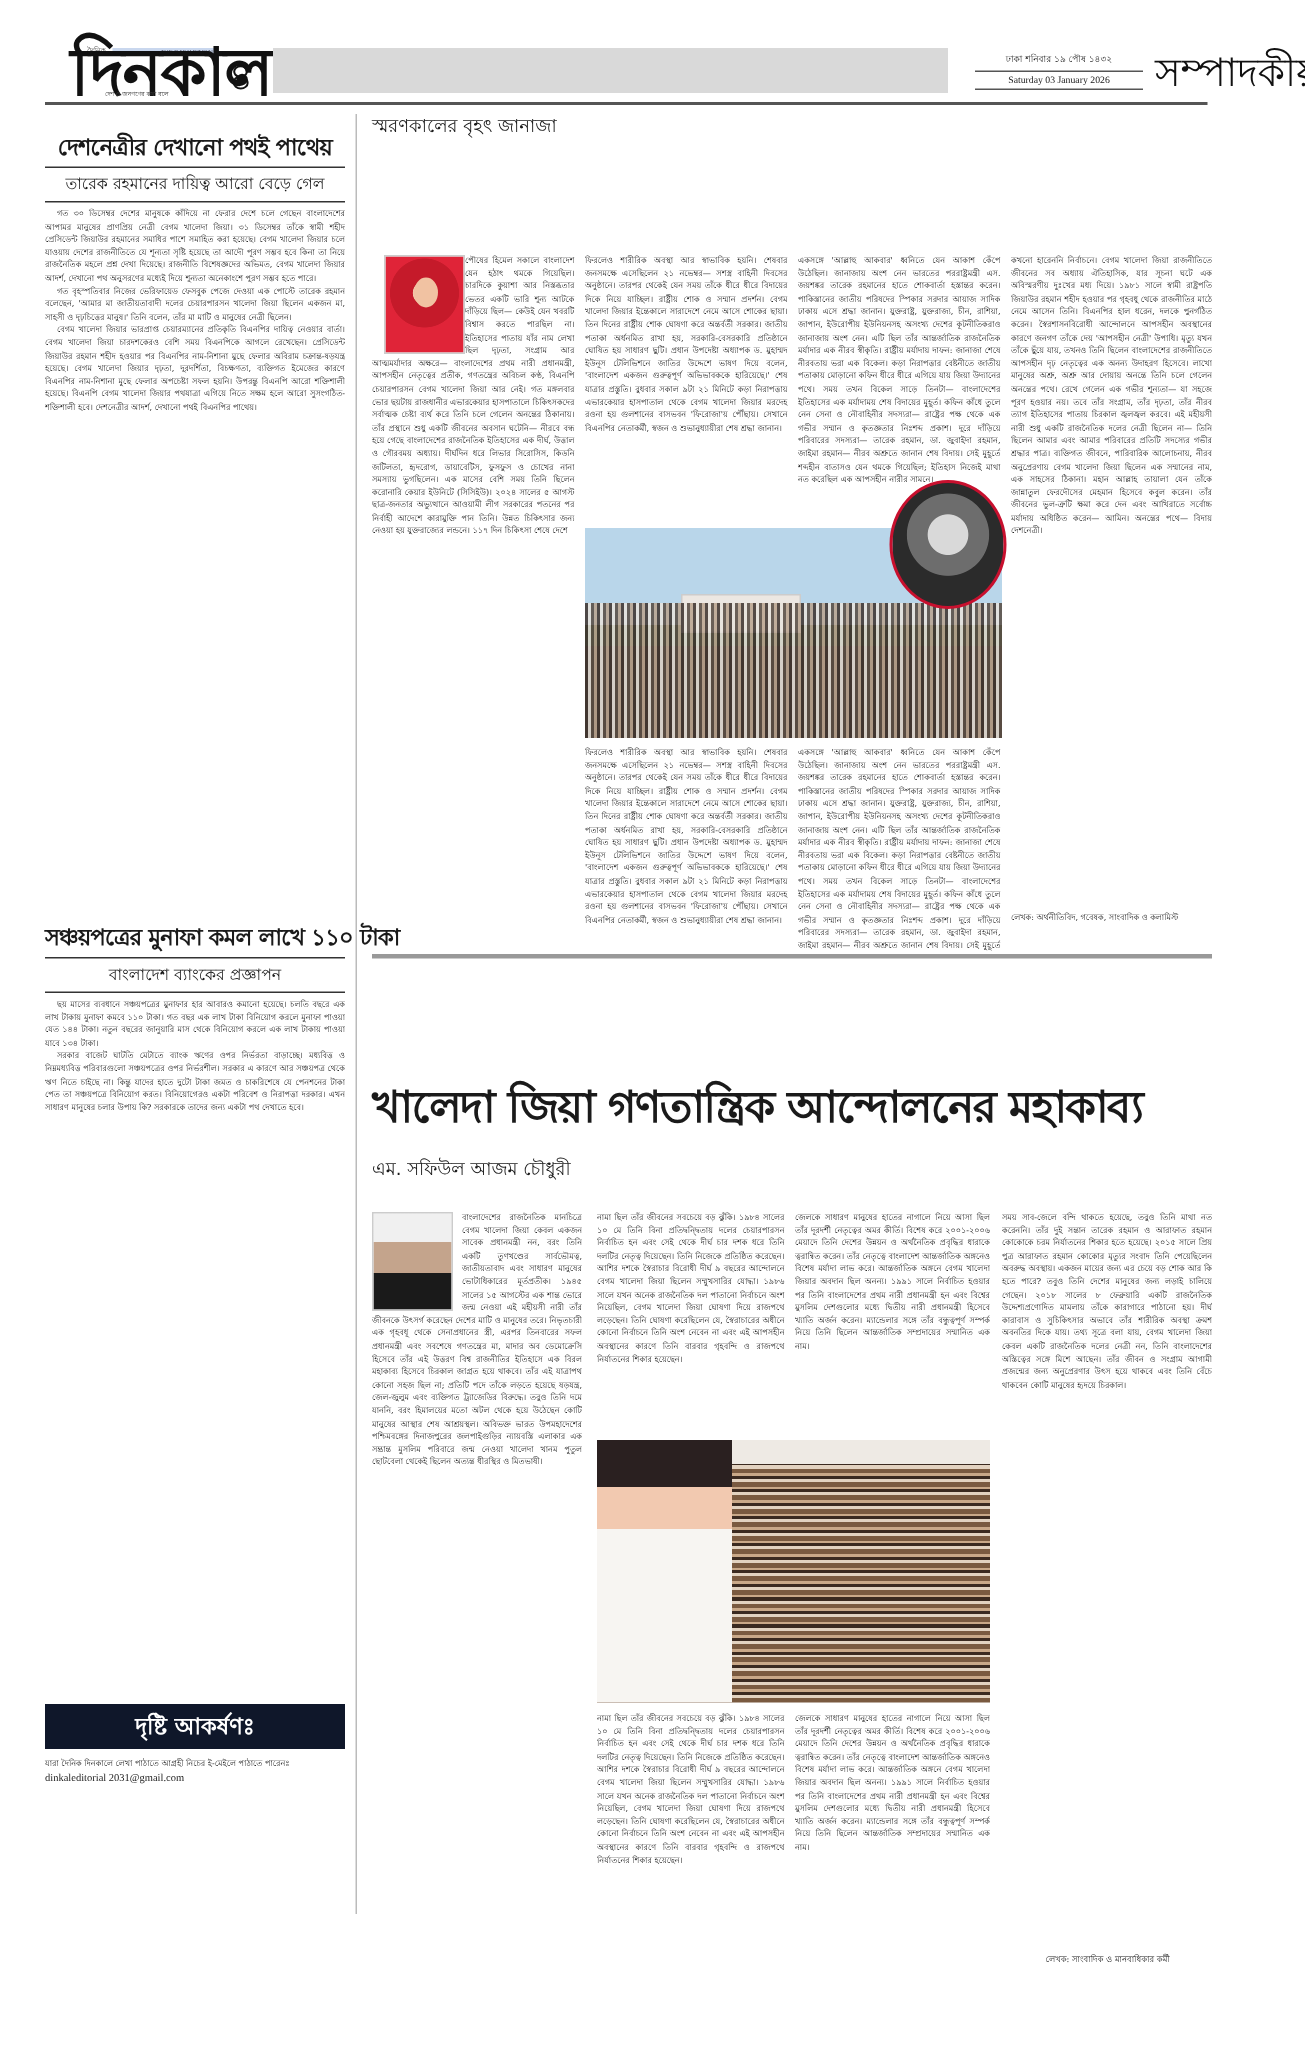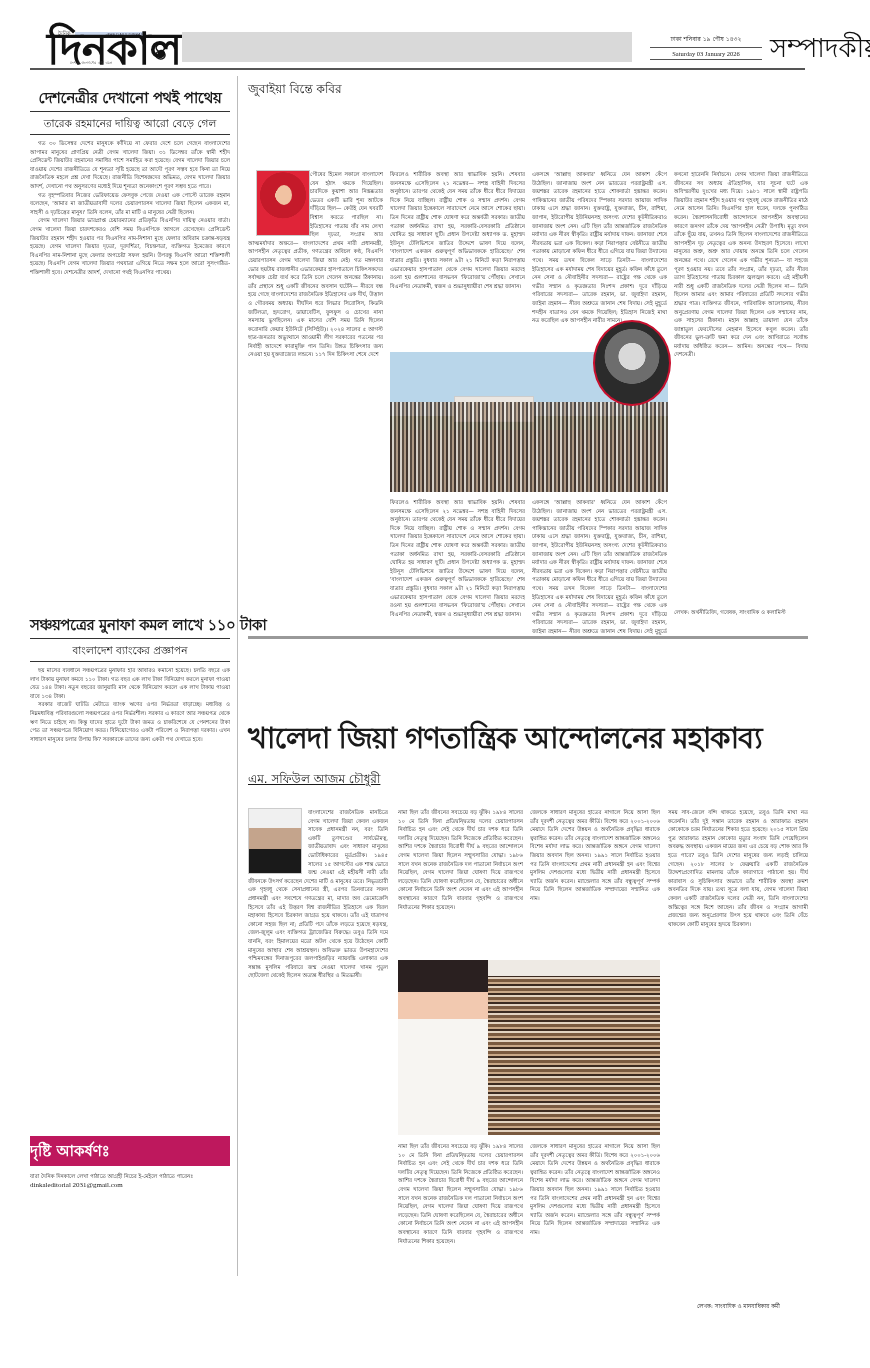--- a/index.html
+++ b/index.html
@@ -21,21 +21,21 @@
   .section-title { position: absolute; left: 740px; top: 0; font-size: 26px; color: #111; font-family: "DejaVu Sans", sans-serif; white-space: nowrap; }
   .mast-rule { position: absolute; left: 30px; top: 68px; width: 775px; height: 2px; background: #555; }
 
   
   .left-col { position: absolute; left: 30px; top: 76px; width: 200px; }
   .col-headline { font-size: 15px; font-weight: bold; text-align: center; font-family: "DejaVu Sans", sans-serif; line-height: 20px; white-space: nowrap; letter-spacing: -0.5px; margin-top: 12px; }
   .hr { height: 1px; background: #333; margin: 3px 0; }
   .col-sub { font-size: 10.5px; text-align: center; line-height: 16px; font-family: "DejaVu Sans", sans-serif; white-space: nowrap; }
   .body-text { font-size: 5.4px; line-height: 8.6px; text-align: justify; color: #222; }
   .body-text p { text-indent: 8px; }
-  .highlight-box { background: #be185d; color: #fff; font-size: 15px; font-weight: bold; height: 30px; line-height: 30px; margin-top: 10px; font-family: "DejaVu Sans", sans-serif; }
+  .highlight-box { background: #0f172a; color: #fff; text-align: center; font-size: 15px; font-weight: bold; height: 30px; line-height: 30px; margin-top: 10px; font-family: "DejaVu Sans", sans-serif; }
   .email-note { font-size: 5.4px; line-height: 8.6px; padding-top: 6px; }
   .email-addr { font-family: "Liberation Serif", serif; font-size: 7px; }
   .col-divider { position: absolute; left: 237px; top: 76px; width: 1px; height: 1200px; background: #bbb; }
 
   
   .art1 { position: absolute; left: 248px; top: 76px; width: 560px; }
   .kicker { font-size: 12px; font-family: "DejaVu Sans", sans-serif; line-height: 16px; white-space: nowrap; }
   .main-headline { font-size: 30px; font-weight: bold; font-family: "DejaVu Sans", sans-serif; line-height: 40px; letter-spacing: -1.2px; white-space: nowrap; margin-top: 4px; color: #111; }
   .byline { font-size: 12px; font-family: "DejaVu Sans", sans-serif; line-height: 18px; margin-top: 4px; white-space: nowrap; }
 
@@ -44,21 +44,21 @@
   .author-photo-1 .face { position: absolute; left: 19px; top: 14px; width: 16px; height: 20px; border-radius: 50%; background: #f1c2a2; }
   .tcol { position: absolute; font-size: 5.4px; line-height: 8.6px; text-align: justify; color: #222; overflow: hidden; }
   .funeral-photo { position: absolute; left: 192px; top: 182px; width: 368px; height: 140px; overflow: hidden; background: linear-gradient(#b9d6ea 0 46%, #5f7a54 46% 56%, #6b5a4e 56% 100%); }
   .funeral-photo .crowd { position: absolute; left: 0; right: 0; bottom: 0; height: 64%; background: repeating-linear-gradient(90deg, #3a2f2a 0 2px, #e8e3dc 2px 4px, #54483f 4px 6px, #b9a38e 6px 8px); opacity: .85; }
   .funeral-photo .parliament { position: absolute; left: 64px; top: 44px; width: 80px; height: 26px; background: #ece7e2; border: 1px solid #ccc; }
   .inset-portrait { position: absolute; left: 355px; top: 156px; width: 78px; height: 86px; border-radius: 50%; border: 2px solid #c8102e; background: radial-gradient(circle at 50% 42%, #d9d9d9 0 22%, #6d6d6d 23% 45%, #2b2b2b 46%); z-index: 2; }
   .art1-rule { position: absolute; left: 248px; top: 636px; width: 560px; height: 3px; background: #999; }
 
   
   .art2-head { position: absolute; left: 248px; top: 718px; width: 560px; font-size: 29px; font-weight: bold; font-family: "DejaVu Sans", sans-serif; line-height: 40px; letter-spacing: -1px; white-space: nowrap; }
-  .art2-byline { position: absolute; left: 248px; top: 770px; font-size: 12px; font-family: "DejaVu Sans", sans-serif; white-space: nowrap; text-decoration: underline; }
+  .art2-byline { position: absolute; left: 248px; top: 770px; font-size: 12px; font-family: "DejaVu Sans", sans-serif; white-space: nowrap; }
   .author-photo-2 { position: absolute; left: 248px; top: 808px; width: 54px; height: 66px; background: linear-gradient(#f0f0f0 0 30%, #c4a48c 30% 62%, #1a1a1a 62%); border: 1px solid #ccc; }
   .rally-photo { position: absolute; left: 398px; top: 960px; width: 262px; height: 175px; overflow: hidden; background: repeating-linear-gradient(0deg, #7a5a40 0 3px, #e2d2c0 3px 5px, #3b2a20 5px 7px, #c9a888 7px 9px); }
   .rally-photo .leader { position: absolute; left: 0; top: 0; width: 90px; height: 175px; background: linear-gradient(#2a2020 0 18%, #f2c9b0 18% 34%, #f7f5f2 34%); }
   .rally-photo .sky { position: absolute; left: 90px; top: 0; right: 0; height: 16px; background: #eeeae4; }
   .footer-note { position: absolute; font-size: 5.6px; white-space: nowrap; }
 </style>
 </head>
 <body>
 
 <div class="masthead">
@@ -100,21 +100,21 @@
 
   <div class="highlight-box">দৃষ্টি আকর্ষণঃ</div>
   <div class="email-note">
     <span>যারা দৈনিক দিনকালে লেখা পাঠাতে আগ্রহী নিচের ই-মেইলে পাঠাতে পারেনঃ</span>
     <span class="email-addr">dinkaleditorial 2031@gmail.com</span>
   </div>
 </div>
 <div class="col-divider"></div>
 
 <div class="art1">
-  <div class="byline">জুবাইয়া বিন্তে কবির</div>
+  <div class="kicker">স্মরণকালের বৃহৎ জানাজা</div>
 </div>
 
 <div class="art1-body">
   <div class="author-photo-1">
       <div class="face"></div>
     </div>
   <div class="tcol" style="left:0; top:0; width:135px; height:465px;">
     <div style="float:left; width:62px; height:68px;"></div>
     <span>পৌষের হিমেল সকালে বাংলাদেশ যেন হঠাৎ থমকে গিয়েছিল। চারদিকে কুয়াশা আর নিস্তব্ধতার ভেতর একটি ভারি শূন্য আটকে দাঁড়িয়ে ছিল— কেউই যেন খবরটি বিশ্বাস করতে পারছিল না। ইতিহাসের পাতায় যাঁর নাম লেখা ছিল দৃঢ়তা, সংগ্রাম আর আত্মমর্যাদার অক্ষরে— বাংলাদেশের প্রথম নারী প্রধানমন্ত্রী, আপসহীন নেতৃত্বের প্রতীক, গণতন্ত্রের অবিচল কণ্ঠ, বিএনপি চেয়ারপারসন বেগম খালেদা জিয়া আর নেই। গত মঙ্গলবার ভোর ছয়টায় রাজধানীর এভারকেয়ার হাসপাতালে চিকিৎসকদের সর্বাত্মক চেষ্টা ব্যর্থ করে তিনি চলে গেলেন অনন্তের ঠিকানায়। তাঁর প্রস্থানে শুধু একটি জীবনের অবসান ঘটেনি— নীরবে বন্ধ হয়ে গেছে বাংলাদেশের রাজনৈতিক ইতিহাসের এক দীর্ঘ, উত্তাল ও গৌরবময় অধ্যায়। দীর্ঘদিন ধরে লিভার সিরোসিস, কিডনি জটিলতা, হৃদরোগ, ডায়াবেটিস, ফুসফুস ও চোখের নানা সমস্যায় ভুগছিলেন। এক মাসের বেশি সময় তিনি ছিলেন করোনারি কেয়ার ইউনিটে (সিসিইউ)। ২০২৪ সালের ৫ আগস্ট ছাত্র-জনতার অভ্যুত্থানে আওয়ামী লীগ সরকারের পতনের পর নির্বাহী আদেশে কারামুক্তি পান তিনি। উন্নত চিকিৎসার জন্য নেওয়া হয় যুক্তরাজ্যের লন্ডনে। ১১৭ দিন চিকিৎসা শেষে দেশে</span>
   </div>

